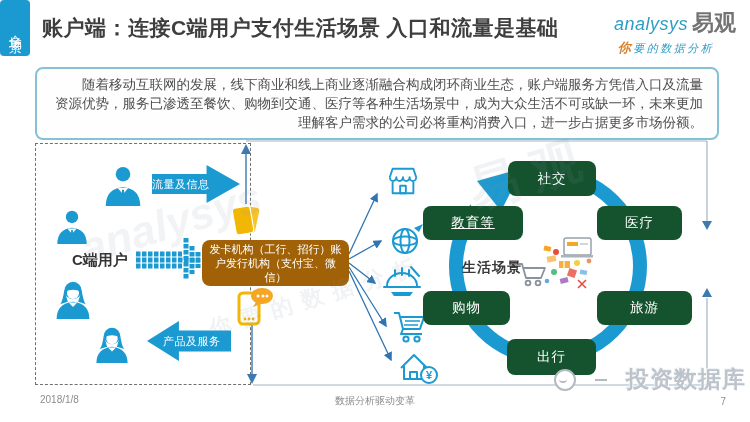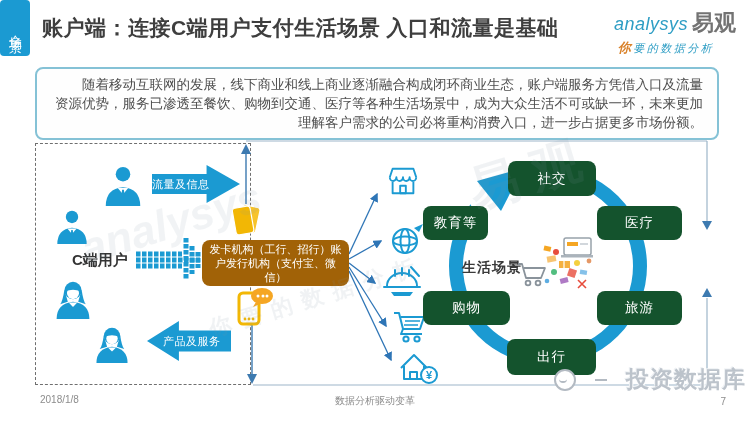--- a/index.html
+++ b/index.html
@@ -36,24 +36,24 @@
   .arrow-left{left:147px;top:321px;width:84px;height:40px;padding-left:16px;box-sizing:border-box;
     clip-path:polygon(100% 24%,38% 24%,38% 0,0 50%,38% 100%,38% 76%,100% 76%);}
 
   .issuer-box{left:202px;top:240px;width:147px;height:46px;background:#a16207;border-radius:8px;
     color:#fff;font-size:11px;line-height:1.3;display:flex;align-items:center;justify-content:center;
     text-align:center;padding:2px 6px;box-sizing:border-box;}
 
   .scene-box{position:absolute;z-index:2;background:#14532d;border-radius:8px;color:#fff;
     font-size:13.5px;letter-spacing:1px;display:flex;align-items:center;justify-content:center;}
   .sb-social{left:508px;top:161px;width:88px;height:35px;}
-  .sb-edu{left:423px;top:206px;width:65px;height:34px;}
+  .sb-edu{left:423px;top:206px;width:100px;height:34px;text-decoration:underline;}
   .sb-med{left:597px;top:206px;width:85px;height:34px;}
   .sb-shop{left:423px;top:291px;width:87px;height:34px;}
-  .sb-tour{left:597px;top:291px;width:85px;height:34px;}
+  .sb-tour{left:597px;top:291px;width:95px;height:34px;}
   .sb-trip{left:507px;top:339px;width:89px;height:36px;}
 
   .life-label{left:462px;top:259px;font-size:14px;font-weight:700;color:#3a3a3a;letter-spacing:1px;}
 
   .full-scene{left:693px;top:231px;width:30px;height:56px;background:#1b9ad2;border-radius:4px;
     color:#fff;font-size:13px;display:flex;align-items:center;justify-content:center;z-index:2;
     writing-mode:vertical-rl;letter-spacing:3px;}
 
   
   .ghost{position:absolute;z-index:3;color:#7e93a1;font-weight:700;pointer-events:none;

